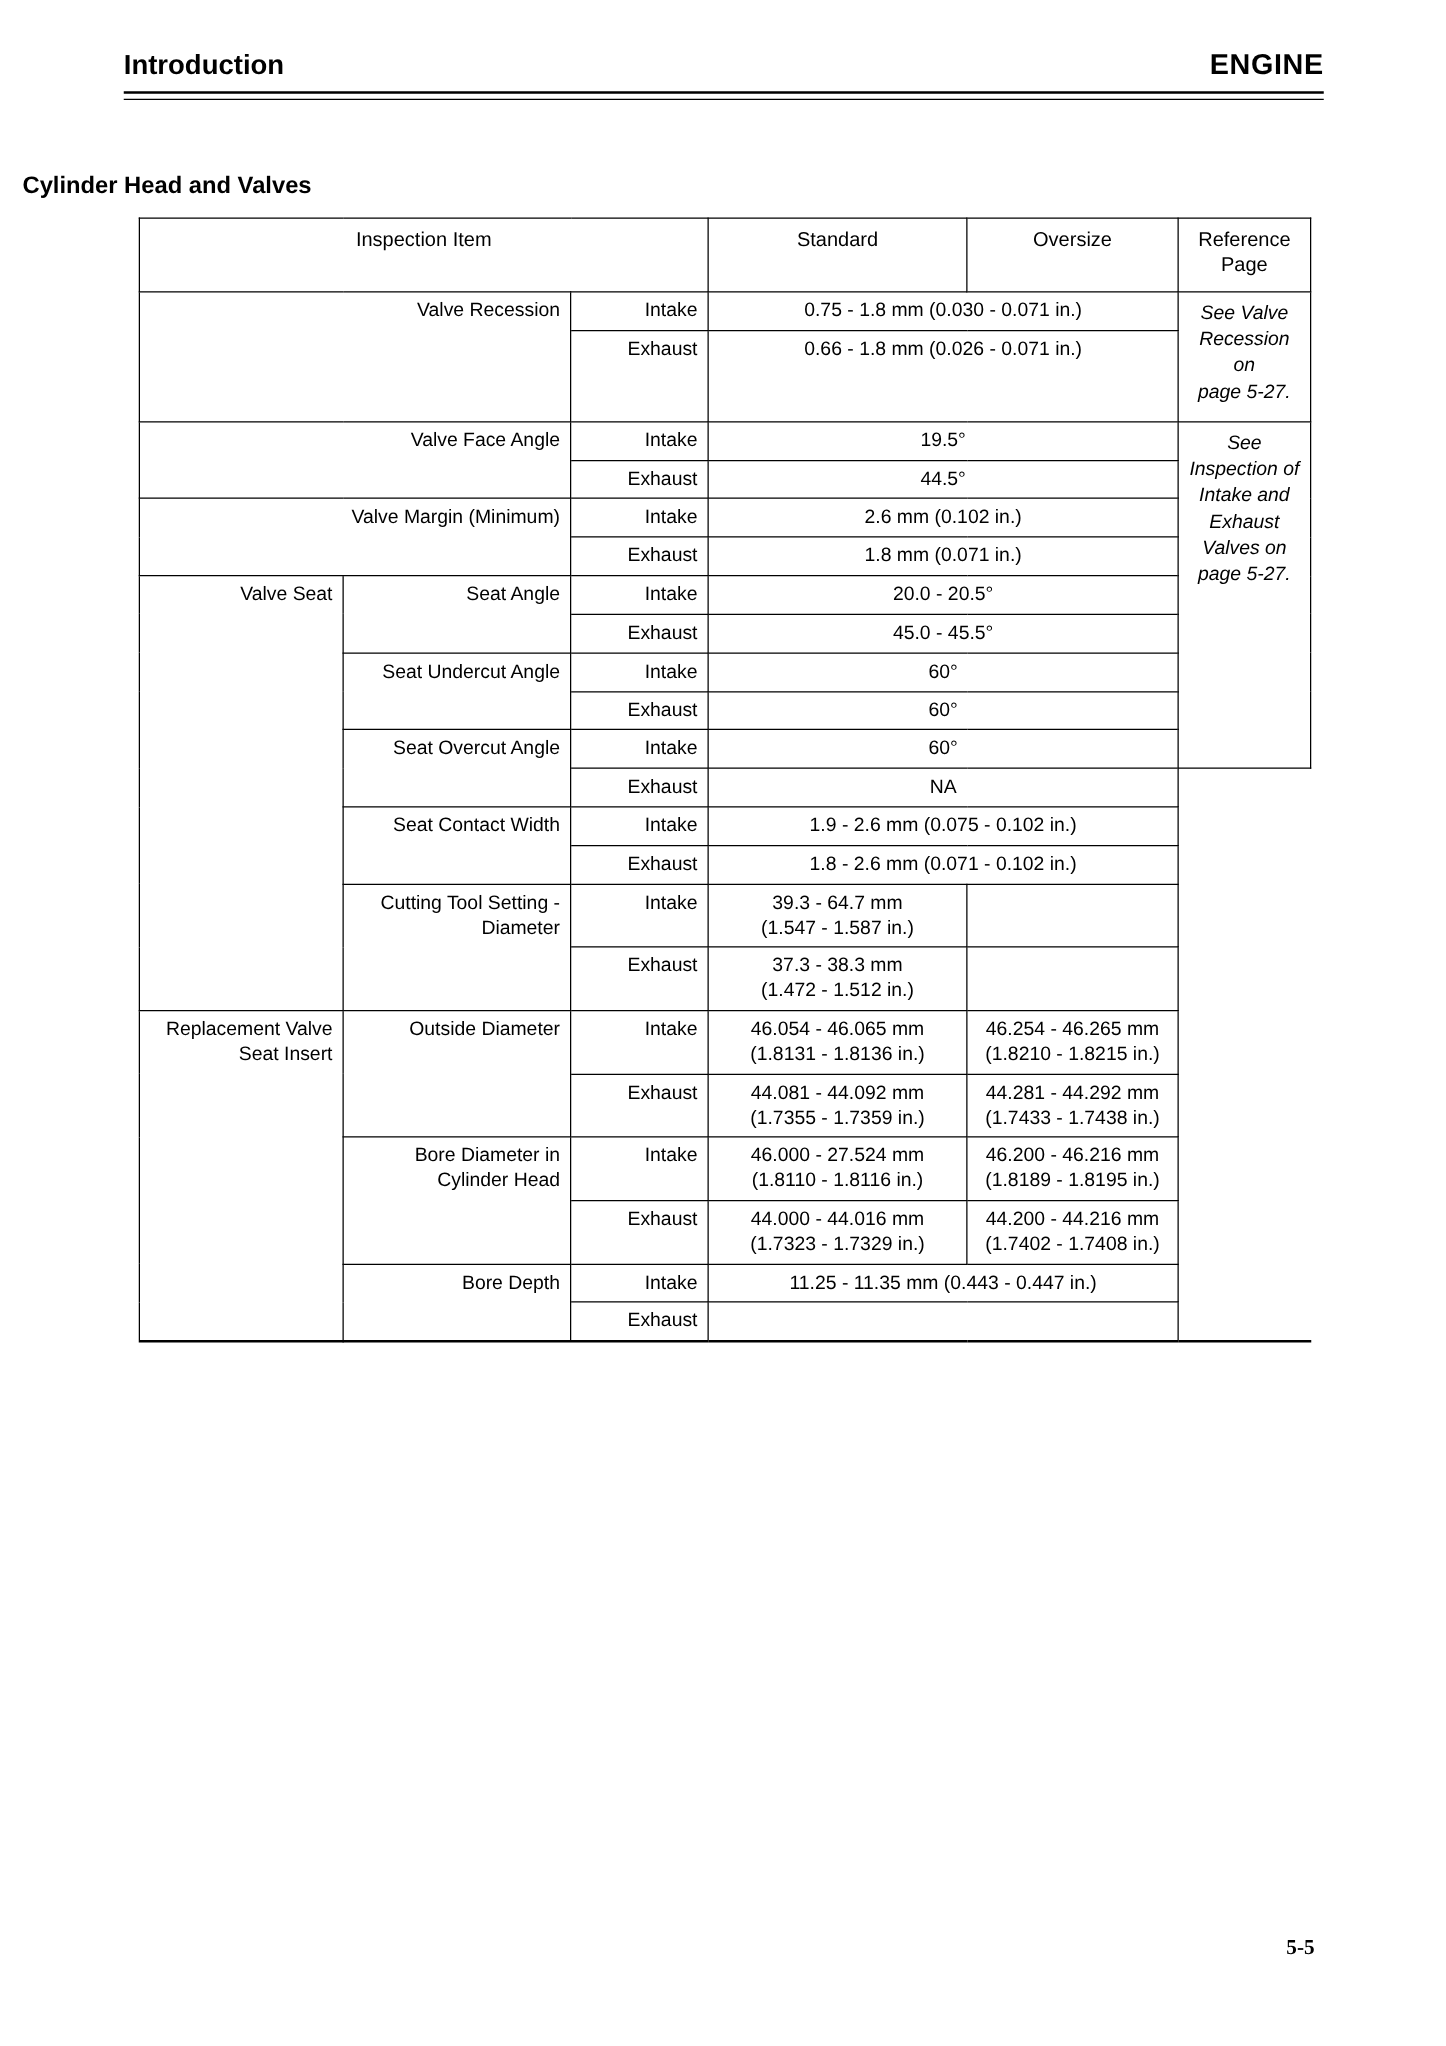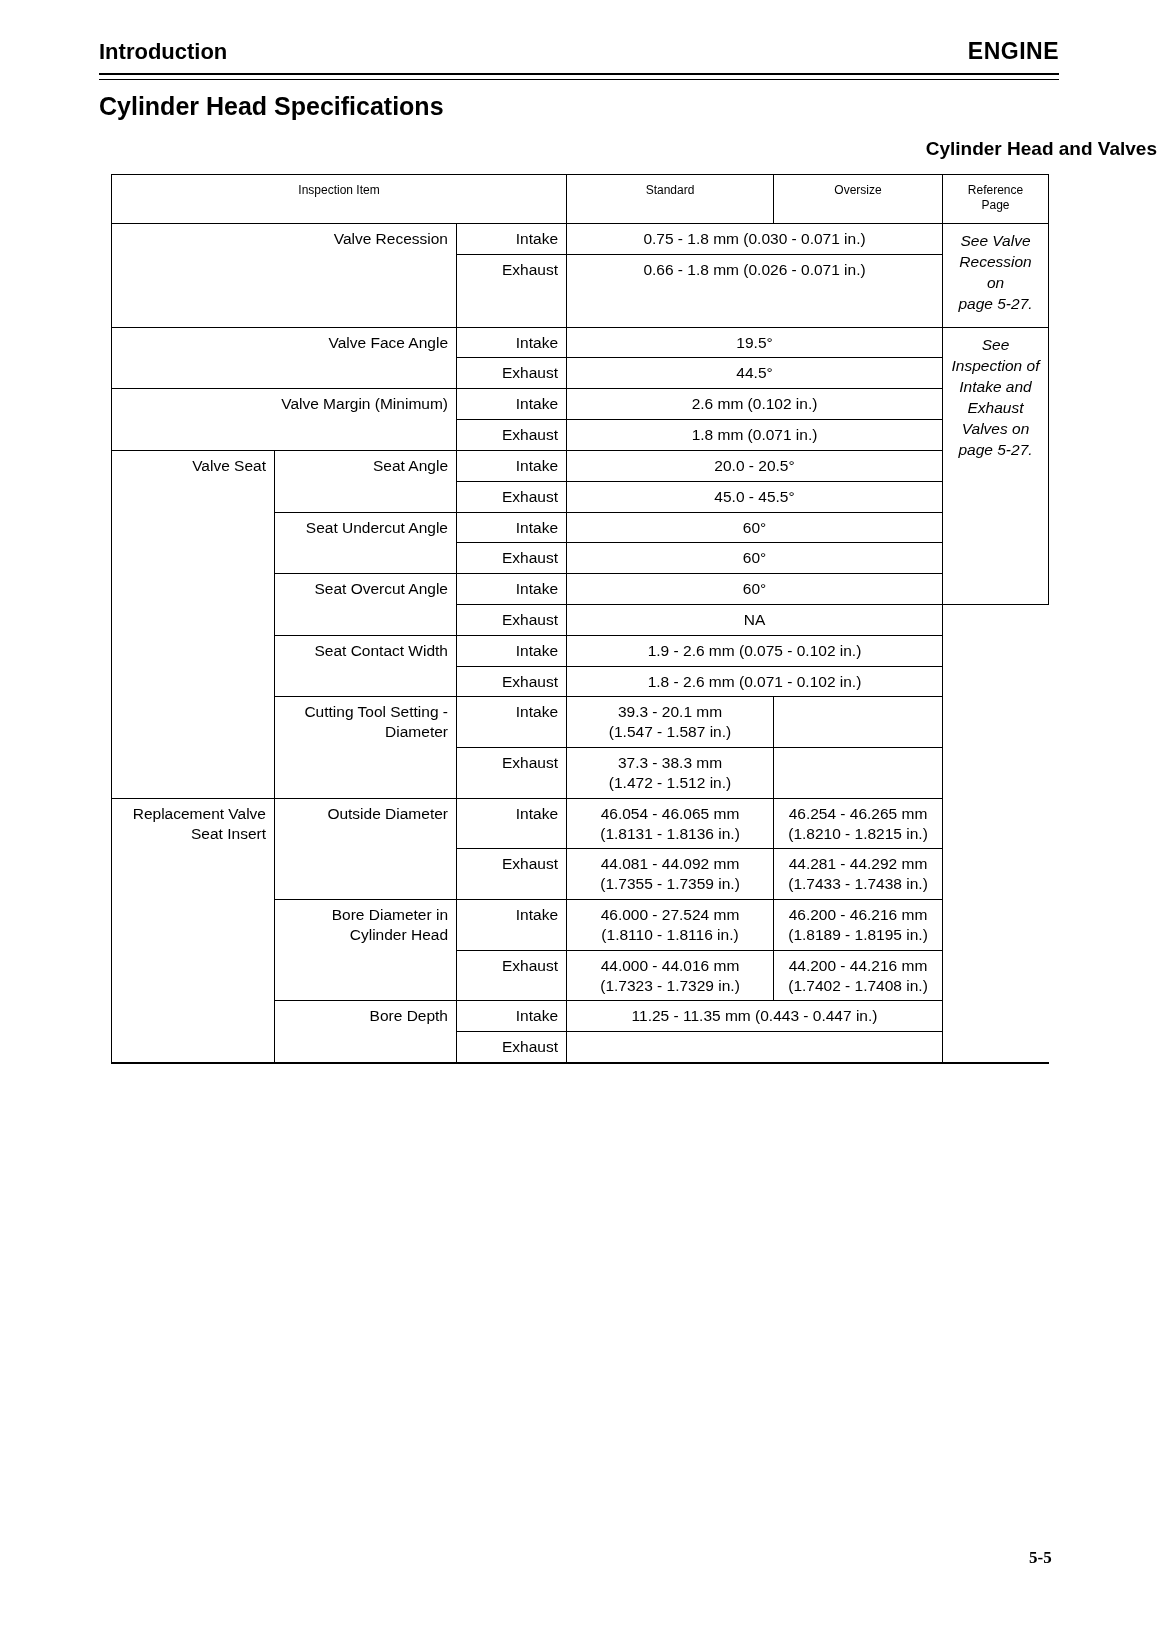--- a/index.html
+++ b/index.html
@@ -59,21 +59,21 @@
     top: 92px;
     font-size: 25px;
     font-weight: bold;
   }
 
   .table-title {
     position: absolute;
     left: 0;
     top: 138px;
     width: 1157px;
-    text-align: right;
+    text-align: left;
     font-size: 19px;
     font-weight: bold;
     padding-left: 18px;
     box-sizing: border-box;
   }
 
   
   .tbl-wrap {
     position: absolute;
     left: 111px;
@@ -98,21 +98,21 @@
   .cell {
     padding: 5px 8px 5px 8px;
     line-height: 1.28;
   }
   .c-center { text-align: center; }
   .c-left   { text-align: right; }
 
   th.hdr {
     text-align: center;
     font-weight: bold;
-    font-size: 12px;
+    font-size: 16px;
   }
   th.hdr .cell { padding: 8px 6px 9px 6px; }
 
   td.ital {
     font-style: italic;
     text-align: center;
     font-size: 15.5px;
   }
   td.ital .cell { padding: 6px 4px 6px 4px; line-height: 1.36; }
 
@@ -142,21 +142,20 @@
 <body>
 
 <div class="page">
 
   <div class="header">
     <div class="header-left">Introduction</div>
     <div class="header-right">ENGINE</div>
   </div>
   <div class="header-rule"></div>
 
-  <div class="section-title">Cylinder Head Specifications</div>
   <div class="table-title">Cylinder Head and Valves</div>
 
   <div class="tbl-wrap">
     <table class="spec" style="border-bottom: 2.5px solid rgb(0, 0, 0);">
       <colgroup>
         <col style="width:163px">
         <col style="width:182px">
         <col style="width:110px">
         <col style="width:207px">
         <col style="width:169px">
@@ -339,21 +338,21 @@
         </tr>
 
         <tr class="sub-top">
           <td class="c-left" rowspan="2">
             <div class="cell">Cutting Tool Setting - Diameter</div>
           </td>
           <td class="c-left">
             <div class="cell">Intake</div>
           </td>
           <td class="c-center">
-            <div class="cell lbl">39.3 - 20.1 mm
+            <div class="cell lbl">39.3 - 64.7 mm
 (1.547 - 1.587 in.)</div>
           </td>
           <td>
             <div class="cell">&nbsp;</div>
           </td>
         </tr>
         <tr>
           <td class="c-left">
             <div class="cell">Exhaust</div>
           </td>

